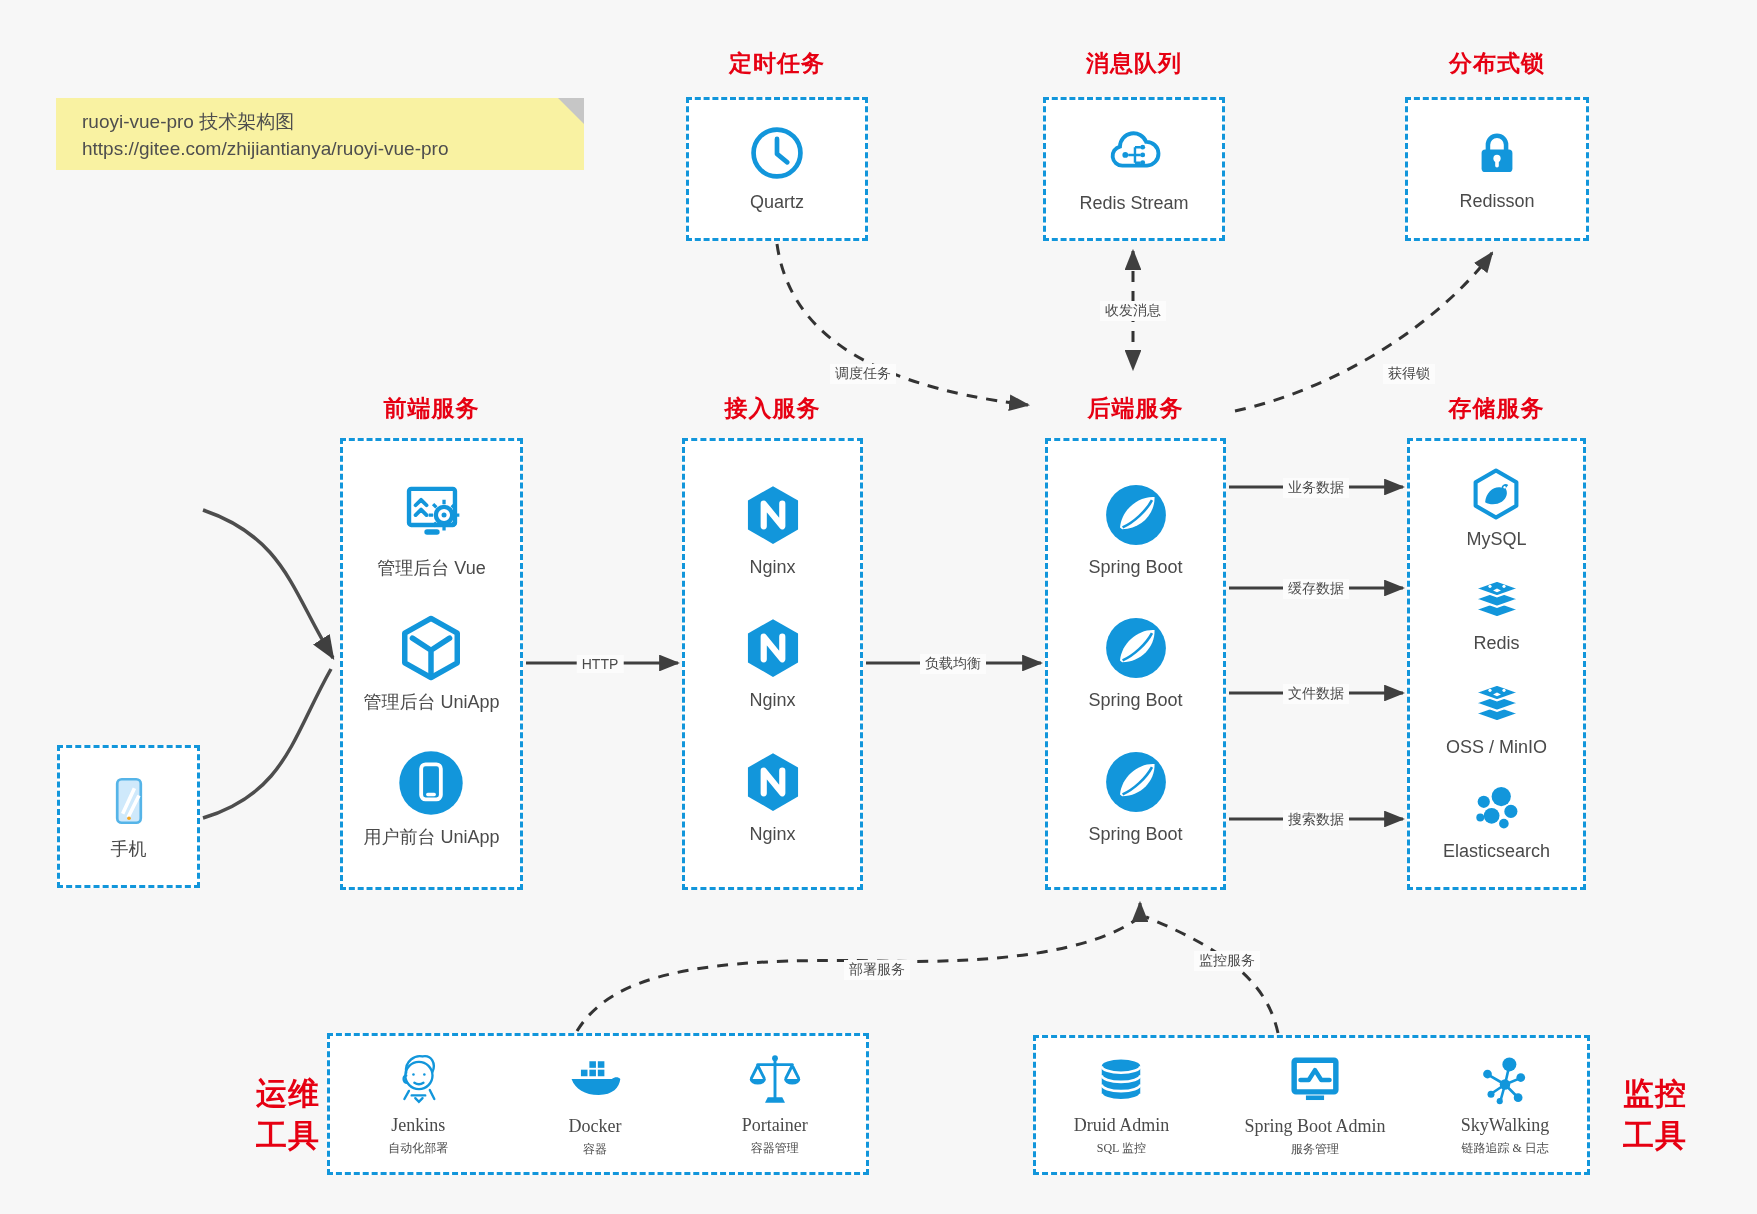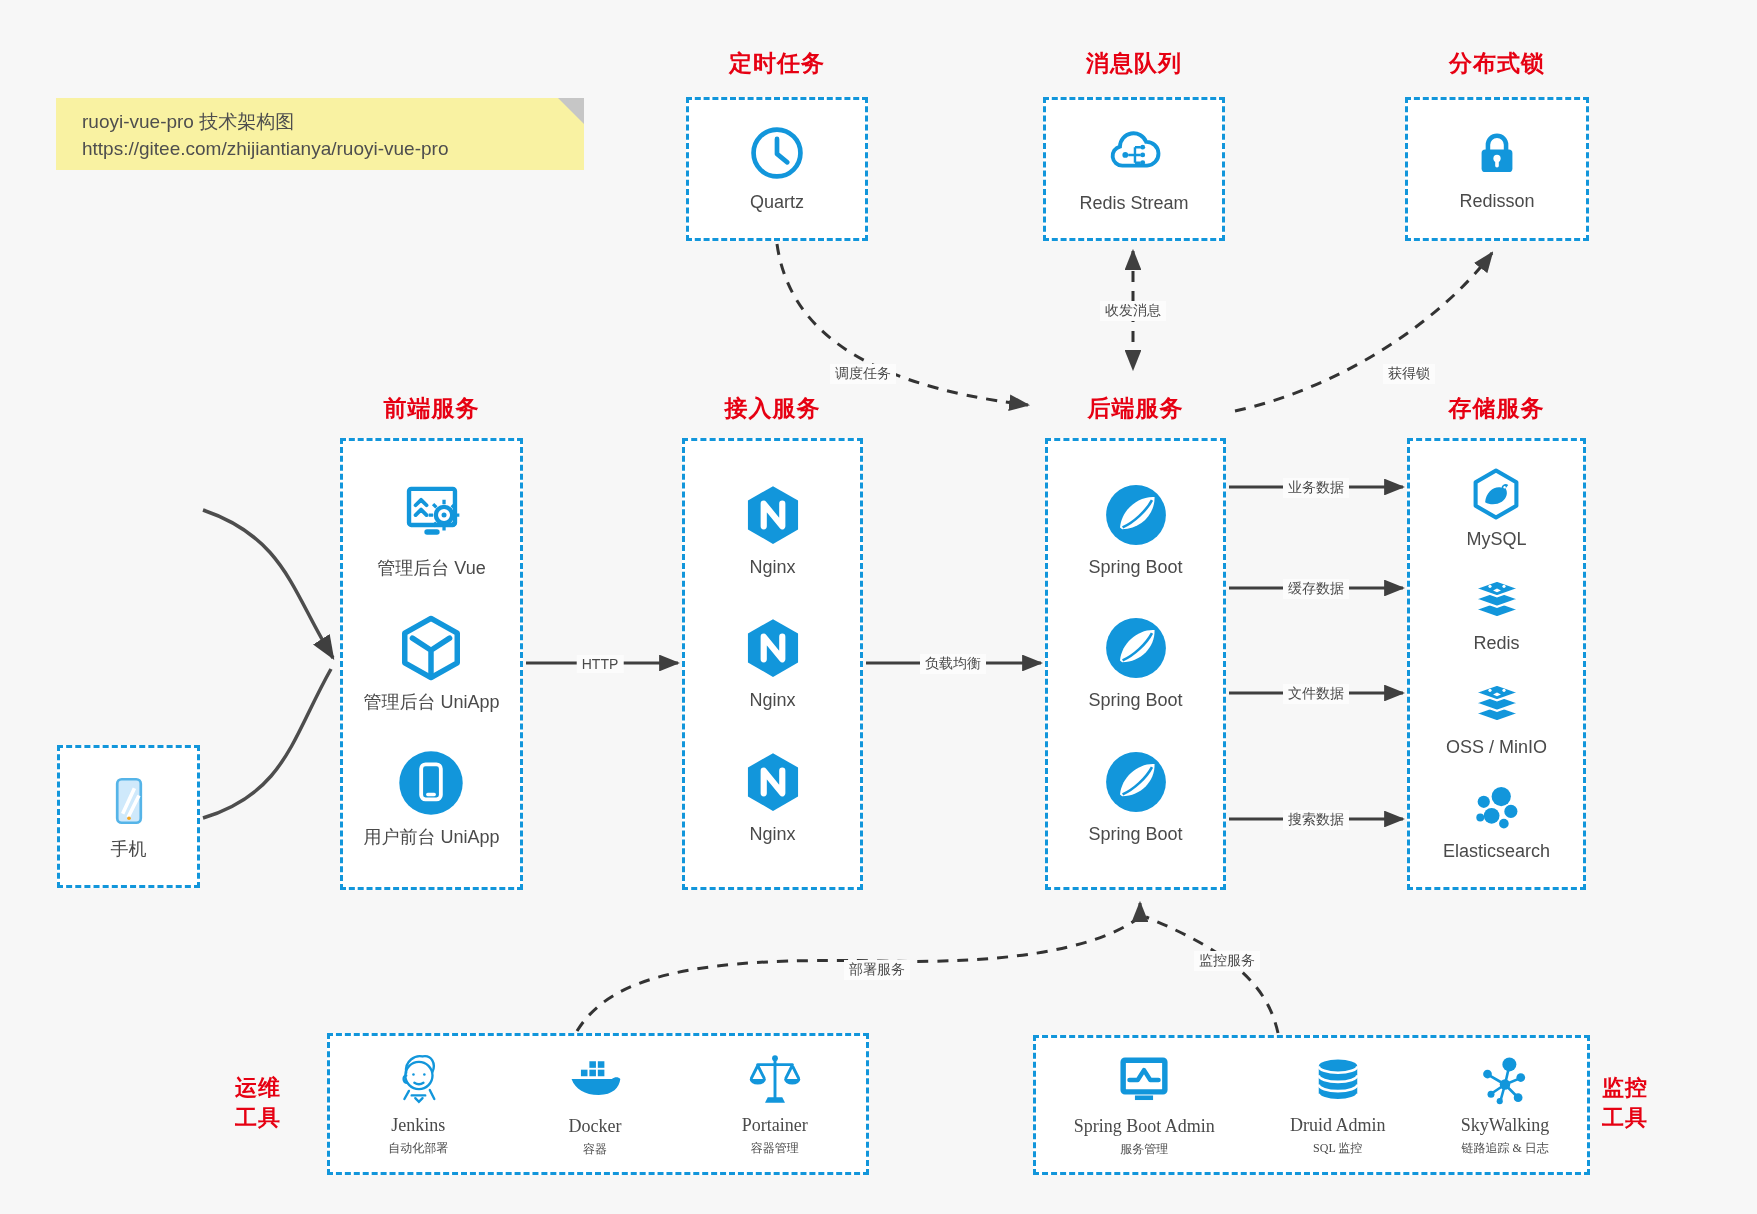--- a/index.html
+++ b/index.html
@@ -23,22 +23,22 @@
   .center-box{display:flex;flex-direction:column;justify-content:center;align-items:center;}
   .row-box{display:flex;flex-direction:row;justify-content:space-around;align-items:center;font-family:Liberation Serif, serif;}
   .node{display:flex;flex-direction:column;align-items:center;gap:7px;}
   .node-label{font-size:18px;color:#4a4a4a;white-space:nowrap;text-align:center;line-height:1.35;}
   .node-sublabel{font-size:12px;color:#4a4a4a;white-space:nowrap;text-align:center;line-height:1.3;}
   .group-title{
     position:absolute;color:#e60012;font-weight:bold;font-size:23px;
     text-align:center;white-space:nowrap;z-index:3;letter-spacing:1px;
   }
   .side-title{
-    position:absolute;color:#e60012;font-weight:bold;font-size:22px;
-    text-align:left;line-height:1.35;z-index:3;letter-spacing:1px;
+    position:absolute;color:#e60012;font-weight:bold;font-size:31px;
+    text-align:right;line-height:1.35;z-index:3;letter-spacing:1px;
   }
   .edge-label{
     position:absolute;transform:translate(-50%,-50%);
     font-size:14px;color:#4a4a4a;background:#fcfcfc;
     padding:1px 5px;white-space:nowrap;z-index:3;
   }
   .note{
     position:absolute;left:56px;top:98px;width:528px;height:72px;
     background:#f9f2a2;z-index:3;box-sizing:border-box;
     padding:10px 0 0 26px;
@@ -361,38 +361,38 @@
           </svg>
       </span>
       <span class="node-label">Portainer</span>
       <span class="node-sublabel">容器管理</span>
     </div>
   </div>
 
   <div class="box row-box" style="left:1033px;top:1035px;width:557px;height:140px">
     <div class="node" style="gap:4px">
       <span class="icon">
+        <svg width="56" height="56" viewBox="0 0 64 64">
+            <path d="M10 15 a22 7.5 0 0 1 44 0 V47 a22 7.5 0 0 1 -44 0 Z" fill="#1296db"></path>
+            <path d="M10 15 a22 7.5 0 0 0 44 0 M10 25.5 a22 7.5 0 0 0 44 0 M10 36 a22 7.5 0 0 0 44 0 M10 46.5 a22 7.5 0 0 0 44 0" stroke="#fff" stroke-width="3" fill="none"></path>
+          </svg>
+      </span>
+      <span class="node-label">Druid Admin</span>
+      <span class="node-sublabel">SQL 监控</span>
+    </div>
+    <div class="node" style="gap:4px">
+      <span class="icon">
         <svg width="58" height="58" viewBox="0 0 64 64">
             <rect x="9" y="9" width="46" height="35" rx="2" fill="none" stroke="#1296db" stroke-width="6"></rect>
             <path d="M16 31 h9 l7 -11 7 11 h9" fill="none" stroke="#1296db" stroke-width="5" stroke-linejoin="round" stroke-linecap="round"></path>
             <rect x="22" y="48" width="20" height="5" fill="#1296db"></rect>
           </svg>
       </span>
       <span class="node-label">Spring Boot Admin</span>
       <span class="node-sublabel">服务管理</span>
-    </div>
-    <div class="node" style="gap:4px">
-      <span class="icon">
-        <svg width="56" height="56" viewBox="0 0 64 64">
-            <path d="M10 15 a22 7.5 0 0 1 44 0 V47 a22 7.5 0 0 1 -44 0 Z" fill="#1296db"></path>
-            <path d="M10 15 a22 7.5 0 0 0 44 0 M10 25.5 a22 7.5 0 0 0 44 0 M10 36 a22 7.5 0 0 0 44 0 M10 46.5 a22 7.5 0 0 0 44 0" stroke="#fff" stroke-width="3" fill="none"></path>
-          </svg>
-      </span>
-      <span class="node-label">Druid Admin</span>
-      <span class="node-sublabel">SQL 监控</span>
     </div>
     <div class="node" style="gap:4px">
       <span class="icon">
         <svg width="56" height="56" viewBox="0 0 64 64">
             <path d="M32 36 L37 14 M32 36 L13 25 M32 36 L17 46 M32 36 L49 29 M32 36 L46 50 M32 36 L27 54" fill="none" stroke="#1296db" stroke-width="3"></path>
             <g fill="#1296db">
               <circle cx="37" cy="13" r="8"></circle>
               <circle cx="12" cy="24" r="5"></circle>
               <circle cx="16" cy="47" r="4"></circle>
               <circle cx="50" cy="28" r="5"></circle>

